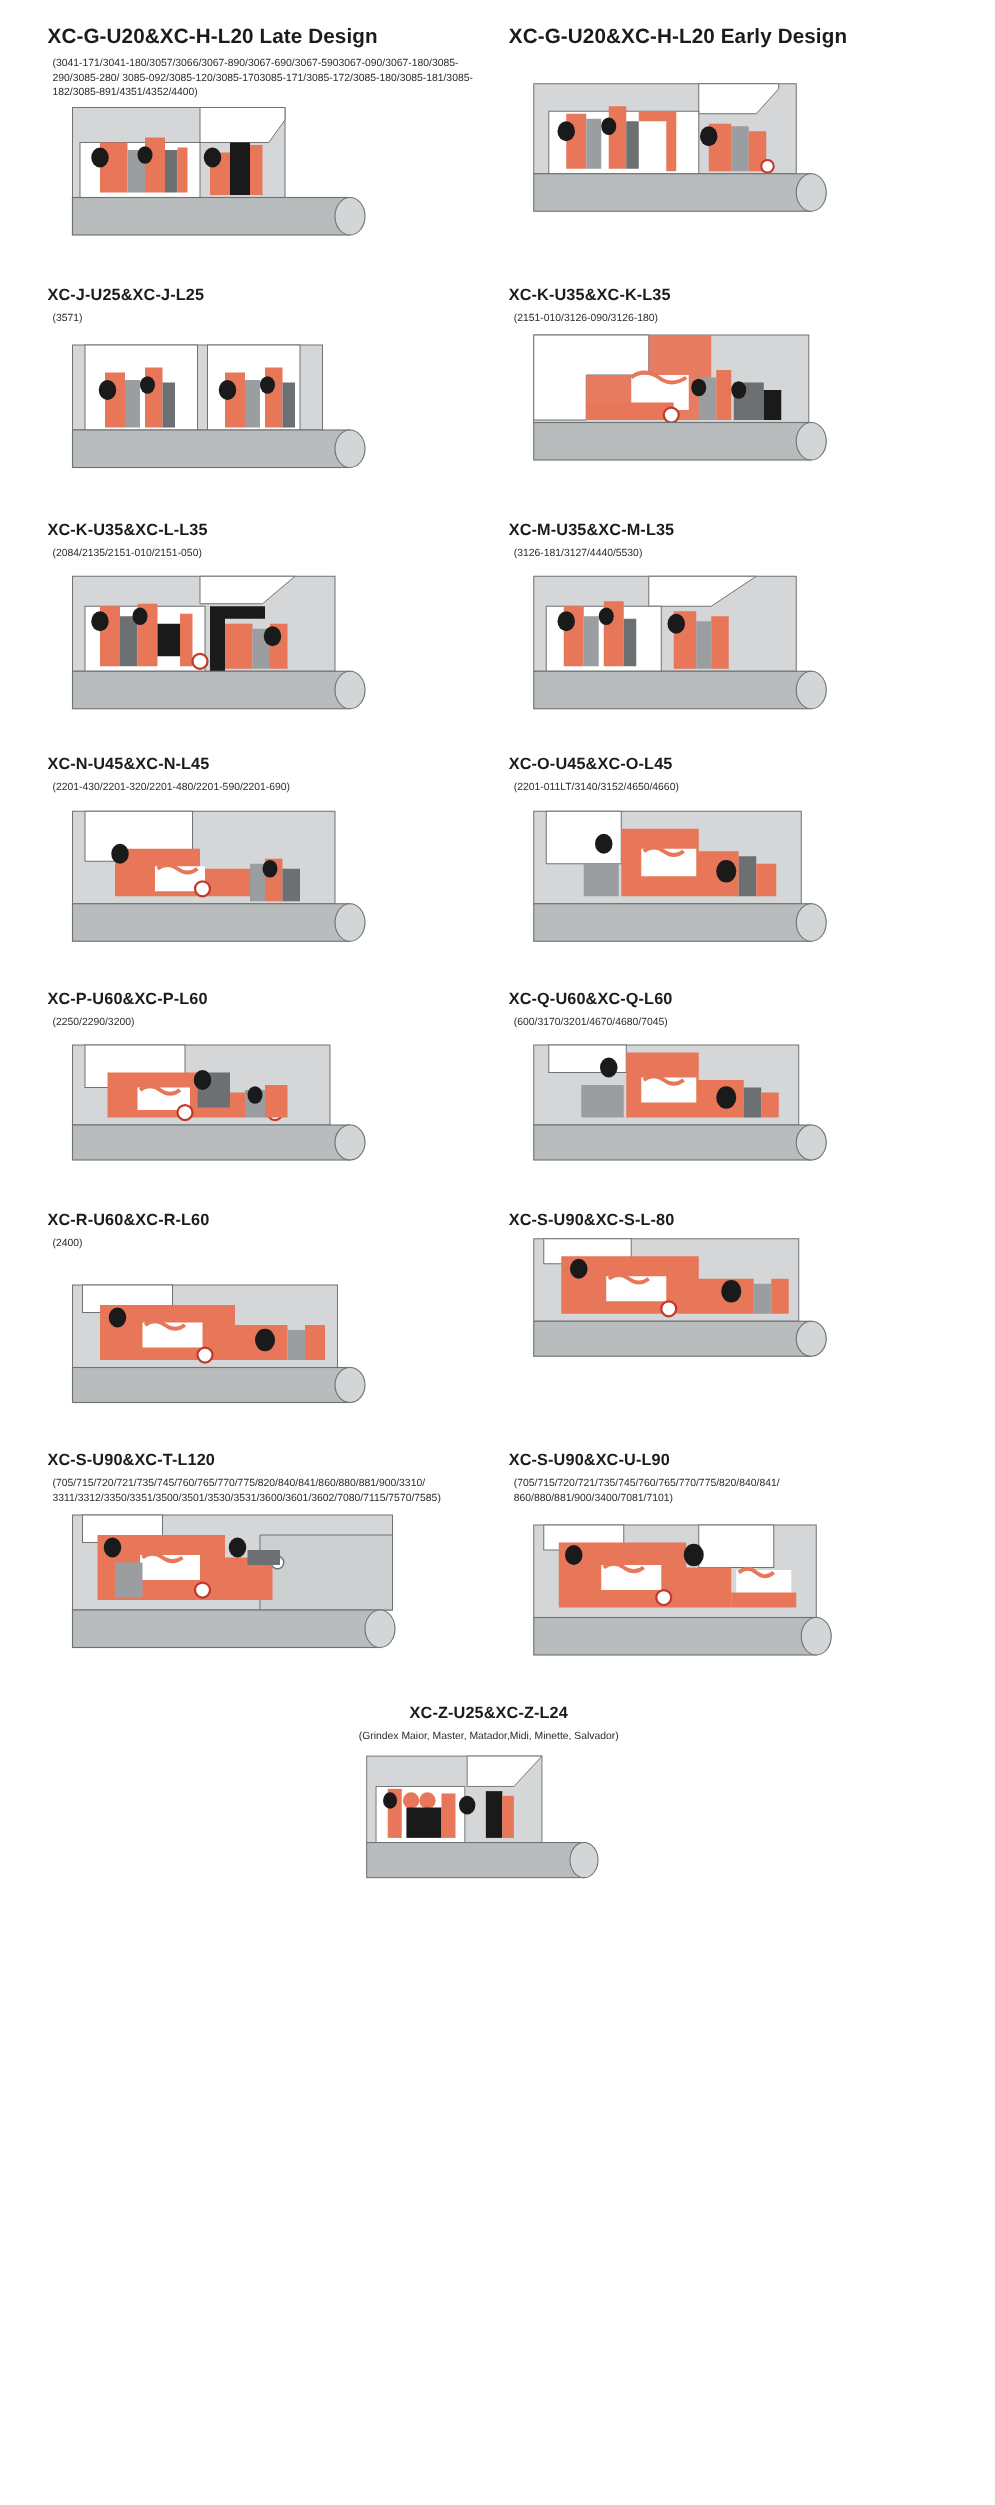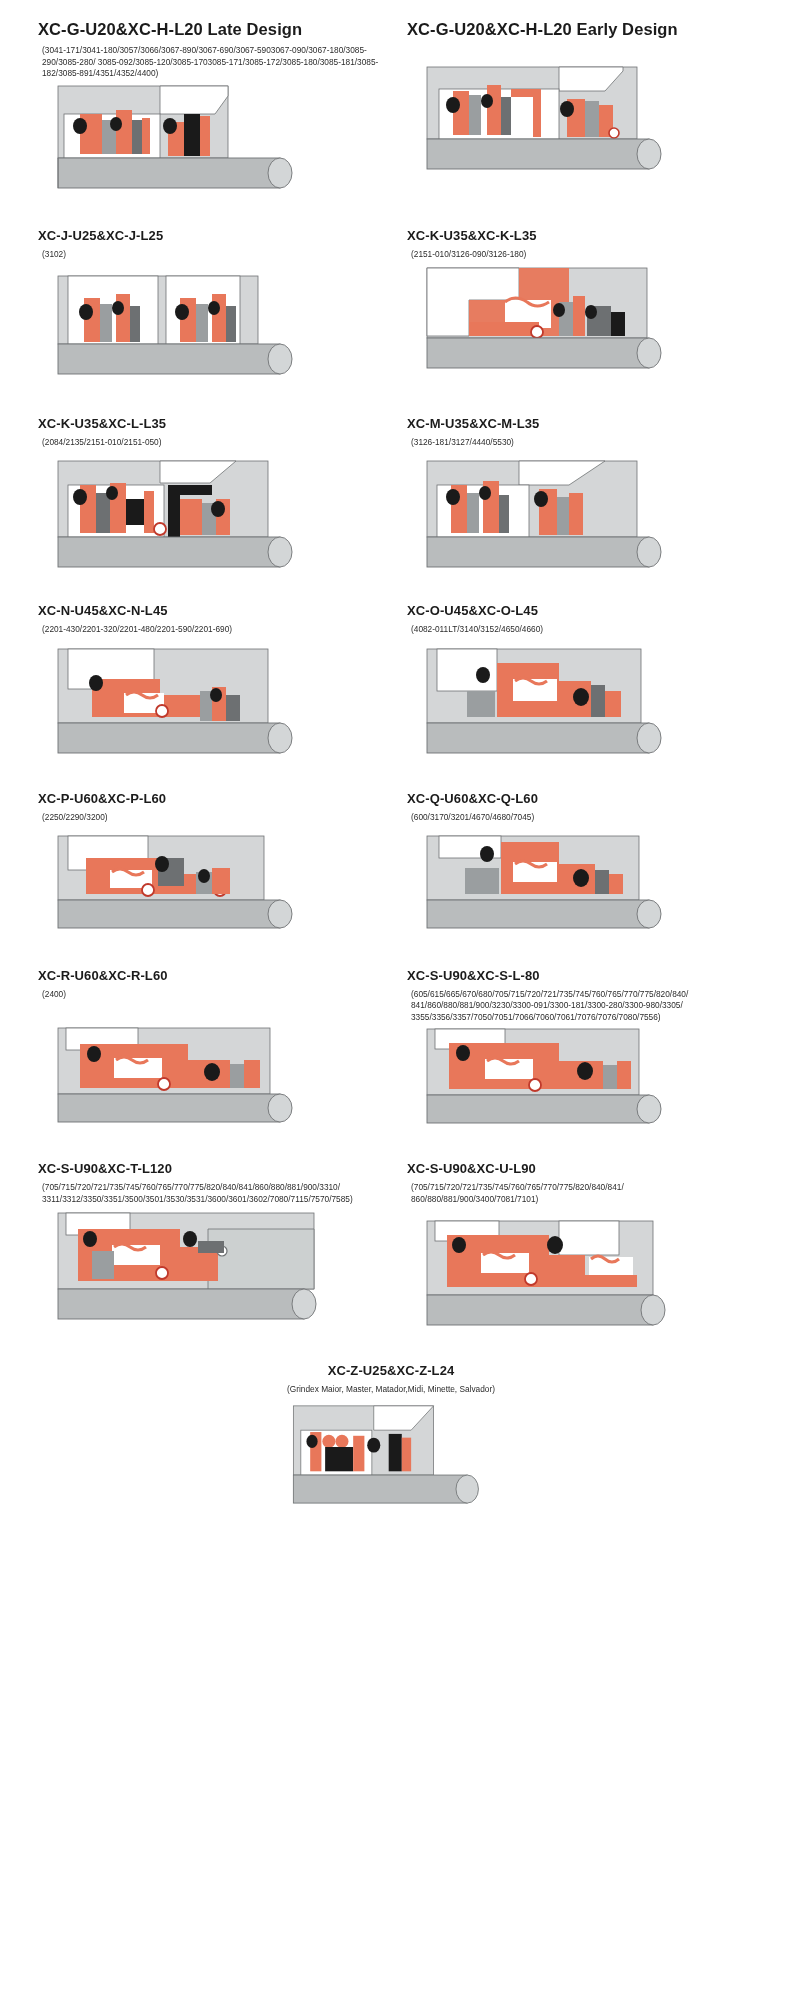--- a/index.html
+++ b/index.html
@@ -122,21 +122,21 @@
           <ellipse cx="158" cy="44" rx="7" ry="8" fill="#1a1a1a"></ellipse>
           <circle cx="205" cy="68" r="5" fill="#ffffff" stroke="#c0392b" stroke-width="1.6"></circle>
           <rect x="18" y="74" width="222" height="30" fill="#b9bcbd" stroke="#6f7274" stroke-width="0.9"></rect>
           <ellipse cx="240" cy="89" rx="12" ry="15" fill="#d3d6d7" stroke="#6f7274" stroke-width="0.9"></ellipse>
         </svg>
       </div>
     </div>
 
     <div class="cell">
       <div class="title">XC-J-U25&amp;XC-J-L25</div>
-      <div class="codes">(3102)</div>
+      <div class="codes">(3571)</div>
       <div class="fig" style="margin-top:12px;">
         <svg viewBox="0 0 340 130">
           <rect x="18" y="4" width="200" height="68" fill="#d4d6d7" stroke="#6f7274" stroke-width="0.8"></rect>
           <rect x="28" y="4" width="90" height="68" fill="#ffffff" stroke="#6f7274" stroke-width="0.8"></rect>
           <rect x="126" y="4" width="74" height="68" fill="#ffffff" stroke="#6f7274" stroke-width="0.8"></rect>
           <rect x="44" y="26" width="16" height="44" fill="#e8775a"></rect>
           <rect x="60" y="32" width="12" height="38" fill="#9a9ea0"></rect>
           <rect x="76" y="22" width="14" height="48" fill="#e8775a"></rect>
           <rect x="90" y="34" width="10" height="36" fill="#6d7072"></rect>
           <ellipse cx="46" cy="40" rx="7" ry="8" fill="#1a1a1a"></ellipse>
@@ -245,21 +245,21 @@
           <rect x="186" y="48" width="14" height="26" fill="#6d7072"></rect>
           <ellipse cx="176" cy="48" rx="6" ry="7" fill="#1a1a1a"></ellipse>
           <rect x="18" y="76" width="222" height="30" fill="#b9bcbd" stroke="#6f7274" stroke-width="0.9"></rect>
           <ellipse cx="240" cy="91" rx="12" ry="15" fill="#d3d6d7" stroke="#6f7274" stroke-width="0.9"></ellipse>
         </svg>
       </div>
     </div>
 
     <div class="cell">
       <div class="title">XC-O-U45&amp;XC-O-L45</div>
-      <div class="codes">(4082-011LT/3140/3152/4650/4660)</div>
+      <div class="codes">(2201-011LT/3140/3152/4650/4660)</div>
       <div class="fig" style="margin-top:12px;">
         <svg viewBox="0 0 340 130">
           <rect x="18" y="2" width="214" height="74" fill="#d4d6d7" stroke="#6f7274" stroke-width="0.8"></rect>
           <rect x="28" y="2" width="60" height="42" fill="#ffffff" stroke="#6f7274" stroke-width="0.8"></rect>
           <path d="M88 16 L150 16 L150 34 L182 34 L182 70 L88 70 Z" fill="#e8775a"></path>
           <rect x="104" y="32" width="44" height="22" fill="#ffffff"></rect>
           <path d="M106 34 q8 -6 16 0 q8 6 16 0" fill="none" stroke="#e8775a" stroke-width="3"></path>
           <ellipse cx="74" cy="28" rx="7" ry="8" fill="#1a1a1a"></ellipse>
           <rect x="58" y="44" width="28" height="26" fill="#9a9ea0"></rect>
           <rect x="182" y="38" width="14" height="32" fill="#6d7072"></rect>
@@ -331,21 +331,20 @@
           <rect x="190" y="38" width="14" height="24" fill="#9a9ea0"></rect>
           <rect x="204" y="34" width="16" height="28" fill="#e8775a"></rect>
           <rect x="18" y="68" width="222" height="28" fill="#b9bcbd" stroke="#6f7274" stroke-width="0.9"></rect>
           <ellipse cx="240" cy="82" rx="12" ry="14" fill="#d3d6d7" stroke="#6f7274" stroke-width="0.9"></ellipse>
         </svg>
       </div>
     </div>
 
     <div class="cell">
       <div class="title">XC-S-U90&amp;XC-S-L-80</div>
-      <div class="codes narrow">(605/615/665/670/680/705/715/720/721/735/745/760/765/770/775/820/840/ 841/860/880/881/900/3230/3300-091/3300-181/3300-280/3300-980/3305/ 3355/3356/3357/7050/7051/7066/7060/7061/7076/7076/7080/7556)</div>
       <div class="fig" style="margin-top:4px;">
         <svg viewBox="0 0 340 120">
           <rect x="18" y="2" width="212" height="66" fill="#d4d6d7" stroke="#6f7274" stroke-width="0.8"></rect>
           <rect x="26" y="2" width="70" height="20" fill="#ffffff" stroke="#6f7274" stroke-width="0.8"></rect>
           <path d="M40 16 L150 16 L150 34 L194 34 L194 62 L40 62 Z" fill="#e8775a"></path>
           <rect x="76" y="32" width="48" height="20" fill="#ffffff"></rect>
           <path d="M78 34 q8 -6 16 0 q8 6 16 0" fill="none" stroke="#e8775a" stroke-width="3"></path>
           <ellipse cx="54" cy="26" rx="7" ry="8" fill="#1a1a1a"></ellipse>
           <circle cx="126" cy="58" r="6" fill="#ffffff" stroke="#c0392b" stroke-width="1.8"></circle>
           <ellipse cx="176" cy="44" rx="8" ry="9" fill="#1a1a1a"></ellipse>

